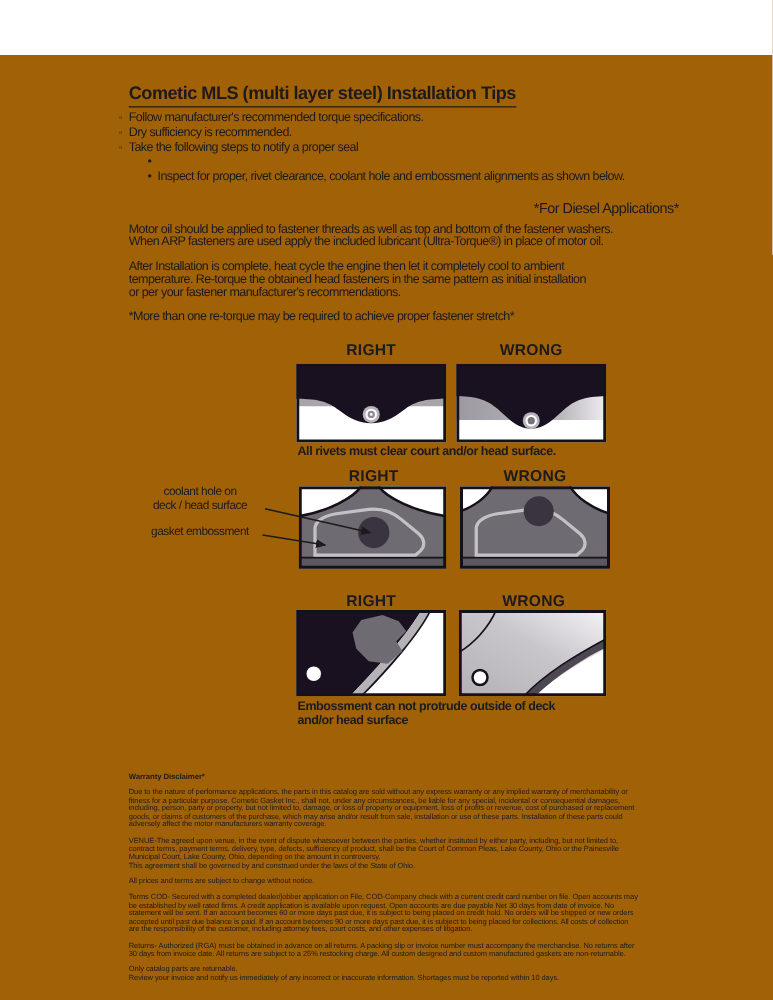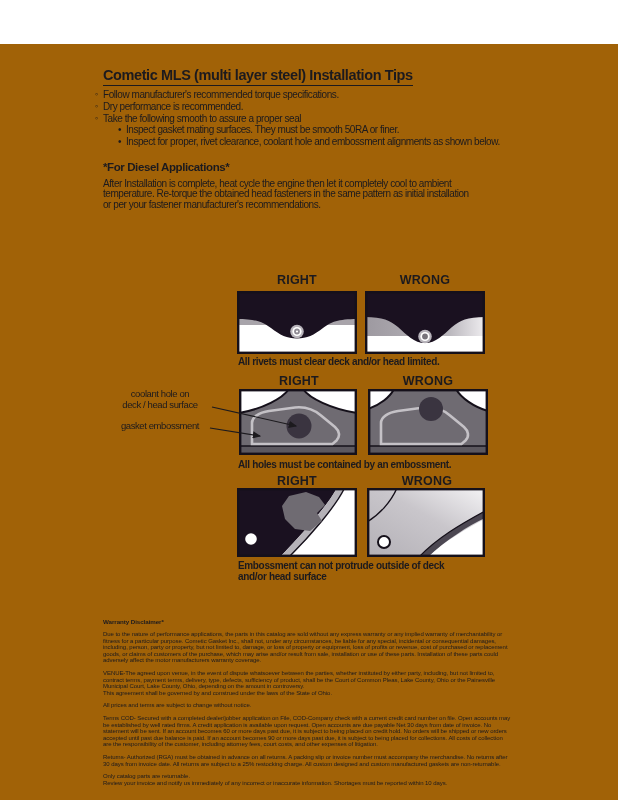--- a/index.html
+++ b/index.html
@@ -10,21 +10,21 @@
   .title{left:103px;top:23px;font-size:14.5px;font-weight:bold;letter-spacing:-0.4px;
          border-bottom:1.6px solid #1c1a1e;padding-bottom:2px;white-space:nowrap;}
 
   .bullets{left:95px;top:45px;font-size:10px;letter-spacing:-0.45px;}
   .b-row{display:flex;line-height:11.8px;white-space:nowrap;}
   .b-row.lvl2{margin-left:23px;}
   .mk{width:8px;flex:none;font-size:9px;}
   .mk.dot{font-size:10px;}
 
   .diesel{left:103px;top:117px;width:440px;font-size:10px;letter-spacing:-0.45px;}
-  .diesel .dh{font-size:11.5px;font-weight:bold;letter-spacing:-0.4px;margin:0 0 6px 0;}
+  .diesel .dh{font-size:11.5px;font-weight:normal;letter-spacing:-0.4px;margin:0 0 6px 0;text-align:right;}
   .diesel p{margin:0 0 9px 0;line-height:10.4px;white-space:pre-line;}
 
   .dg-label{width:120px;text-align:center;font-size:12.5px;font-weight:700;letter-spacing:0.2px;}
   .dg-caption{font-size:10px;font-weight:600;letter-spacing:-0.35px;line-height:11px;white-space:pre-line;}
   .ann{width:104px;text-align:center;font-size:9.5px;letter-spacing:-0.4px;line-height:10.8px;white-space:pre-line;}
   .dgsvg{display:block;}
 
   .legal{left:103px;top:574px;width:442px;font-size:6px;letter-spacing:-0.06px;}
   .legal .lg-head{font-weight:bold;font-size:6.2px;margin:0 0 6px 0;}
   .legal p{margin:0 0 6px 0;line-height:6.6px;white-space:pre-line;}
@@ -38,41 +38,43 @@
 
   <div class="abs title">Cometic MLS (multi layer steel) Installation Tips</div>
 
   <div class="abs bullets">
     <div class="b-row">
       <span class="mk">◦</span>
       <span>Follow manufacturer's recommended torque specifications.</span>
     </div>
     <div class="b-row">
       <span class="mk">◦</span>
-      <span>Dry performance is recommended.</span>
+      <span>Dry sufficiency is recommended.</span>
     </div>
     <div class="b-row">
       <span class="mk">◦</span>
-      <span>Take the following smooth to assure a proper seal</span>
+      <span>Take the following steps to notify a proper seal</span>
     </div>
     <div class="b-row lvl2">
       <span class="mk dot">•</span>
-      <span>Inspect gasket mating surfaces.  They must be smooth 50RA or finer.</span>
     </div>
     <div class="b-row lvl2">
       <span class="mk dot">•</span>
       <span>Inspect for proper, rivet clearance, coolant hole and embossment alignments as shown below.</span>
     </div>
   </div>
 
   <div class="abs diesel">
     <div class="dh">*For Diesel Applications*</div>
+    <p>Motor oil should be applied to fastener threads as well as top and bottom of the fastener washers.
+When ARP fasteners are used apply the included lubricant (Ultra-Torque®) in place of motor oil.</p>
     <p>After Installation is complete, heat cycle the engine then let it completely cool to ambient
 temperature. Re-torque the obtained head fasteners in the same pattern as initial installation
 or per your fastener manufacturer's recommendations.</p>
+    <p>*More than one re-torque may be required to achieve proper fastener stretch*</p>
   </div>
 
   <div class="abs dg-label" style="left:237px;top:229px">RIGHT</div>
   <div class="abs dg-label" style="left:365px;top:229px">WRONG</div>
 
   <svg class="abs dgsvg" style="left:237px;top:247px" width="120" height="63" viewBox="0 0 120 63">
     <rect x="0" y="0" width="120" height="63" fill="#ffffff"></rect>
     <polygon points="2,28 42,28 30,34 2,34" fill="#a8a4aa"></polygon>
     <polygon points="118,28 78,28 90,34 118,34" fill="#a8a4aa"></polygon>
     <path d="M0,0 H120 V28 C101,28 94,31 86,37 C77,44 70,47.5 60,47.5 C50,47.5 43,44 34,37 C26,31 19,28 0,28 Z" fill="#1a1120"></path>
@@ -93,21 +95,21 @@
     </defs>
     <rect x="0" y="0" width="120" height="63" fill="#ffffff"></rect>
     <rect x="0" y="26" width="120" height="19" fill="url(#g1)"></rect>
     <path d="M0,0 H120 V26 C102,26 95,29.5 87,36 C78,44 71,52 60,52 C49,52 42,44 33,36 C25,29.5 18,26 0,26 Z" fill="#1a1120"></path>
     <circle cx="60" cy="45.5" r="6.8" fill="#b7b3ba"></circle>
     <circle cx="60" cy="45.5" r="4.6" fill="#ffffff"></circle>
     <circle cx="60" cy="45.5" r="2.9" fill="#77737a"></circle>
     <rect x="1.2" y="1.2" width="117.6" height="60.6" fill="none" stroke="#15101a" stroke-width="2.4"></rect>
   </svg>
 
-  <div class="abs dg-caption" style="left:238px;top:312px">All rivets must clear deck and/or head limited.</div>
+  <div class="abs dg-caption" style="left:238px;top:312px">All rivets must clear court and/or head surface.</div>
 
   <div class="abs dg-label" style="left:239px;top:330px">RIGHT</div>
   <div class="abs dg-label" style="left:368px;top:330px">WRONG</div>
 
   <div class="abs ann" style="left:108px;top:345px">coolant hole on
 deck / head surface</div>
   <div class="abs ann" style="left:108px;top:377px">gasket embossment</div>
 
   <svg class="abs dgsvg" style="left:239px;top:345px" width="118" height="66" viewBox="0 0 118 66">
     <rect x="0" y="0" width="118" height="66" fill="#6f6b72"></rect>
@@ -138,21 +140,20 @@
   <svg class="abs" style="left:106px;top:344px;pointer-events:none" width="200" height="56" viewBox="0 0 200 56">
     <defs>
       <marker id="ah" markerWidth="7" markerHeight="6" refX="6" refY="3" orient="auto">
         <path d="M0,0 L7,3 L0,6 Z" fill="#1c1a1e"></path>
       </marker>
     </defs>
     <line x1="106" y1="19" x2="190" y2="38" stroke="#1c1a1e" stroke-width="1.2" marker-end="url(#ah)"></line>
     <line x1="104" y1="40" x2="154" y2="48" stroke="#1c1a1e" stroke-width="1.2" marker-end="url(#ah)"></line>
   </svg>
 
-  <div class="abs dg-caption" style="left:238px;top:415px">All holes must be contained by an embossment.</div>
 
   <div class="abs dg-label" style="left:237px;top:430px">RIGHT</div>
   <div class="abs dg-label" style="left:367px;top:430px">WRONG</div>
 
   <svg class="abs dgsvg" style="left:237px;top:444px" width="120" height="69" viewBox="0 0 120 69">
     <rect x="0" y="0" width="120" height="69" fill="#ffffff"></rect>
     <path d="M0,0 L100,0 C91,17 66,45 43,69 L0,69 Z" fill="#1a1120"></path>
     <path d="M100,0 C91,17 66,45 43,69 L53,69 C75,47 99,19 108,1 Z" fill="#b5b2b8"></path>
     <path d="M107,1 C98,19 74,47 52,69" fill="none" stroke="#15101a" stroke-width="1.3"></path>
     <polygon points="52,8 69,4 82,9 88,17 80,25 85,33 73,43 58,41 48,31 45,18" fill="#6f6b72"></polygon>

